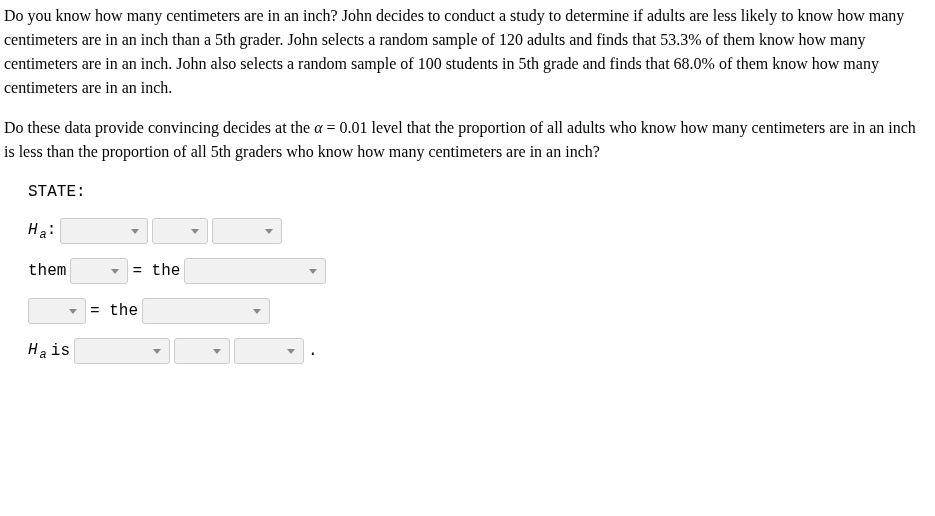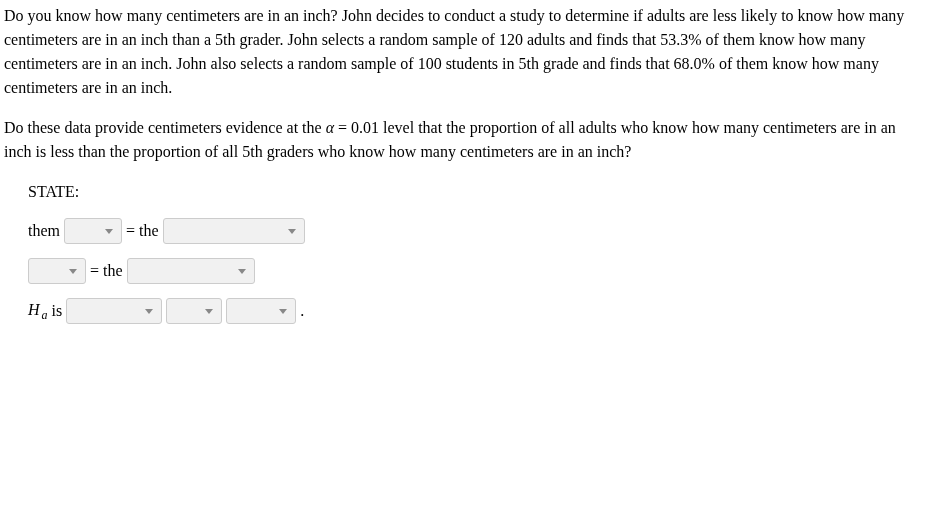--- a/index.html
+++ b/index.html
@@ -11,20 +11,21 @@
     margin: 0;
     padding: 4px 4px 4px 4px;
     width: 935px;
     background: #fff;
   }
   .paragraph {
     margin: 0 13px 16px 0;
   }
   .indent {
     padding-left: 24px;
+    font-family: Liberation Mono, monospace;
   }
   .italic { font-style: italic; }
   .sub { font-size: 0.75em; vertical-align: sub; }
   .row {
     display: flex;
     align-items: center;
     gap: 4px;
     margin-bottom: 14px;
     flex-wrap: wrap;
   }
@@ -57,30 +58,42 @@
     font-style: italic;
     margin-right: 2px;
   }
 </style>
 </head>
 <body>
 
 <p class="paragraph">Do you know how many centimeters are in an inch? John decides to conduct a study to determine if adults are less likely to know how many centimeters are in an inch than a 5th grader. John selects a random sample of 120 adults and finds that 53.3% of them know how many centimeters are in an inch. John also selects a random sample of 100 students in 5th grade and finds that 68.0% of them know how many centimeters are in an inch.</p>
 
 <p class="paragraph">
-  <span>Do these data provide centimeters evidence at the </span><span class="italic">α</span><span> = 0.01 level that the proportion of all adults who know how many centimeters are in an inch is less than the proportion of all 5th graders who know how many centimeters are in an inch?</span>
+  <span>Do these data provide convincing decides at the </span><span class="italic">α</span><span> = 0.01 level that the proportion of all adults who know how many centimeters are in an inch is less than the proportion of all 5th graders who know how many centimeters are in an inch?</span>
 </p>
 
 <div class="indent">
 
   <div class="row">
     <span>STATE:</span>
   </div>
 
 
+  <div class="row">
+    <span><span class="label-h">H</span><span class="sub italic">a</span><span>:</span></span>
+    <span class="dropdown w70">
+        <span class="arrow"></span>
+      </span>
+    <span class="dropdown w50">
+        <span class="arrow"></span>
+      </span>
+    <span class="dropdown w60">
+        <span class="arrow"></span>
+      </span>
+  </div>
 
   <div class="row">
     <span>them</span>
     <span class="dropdown w55">
         <span class="arrow"></span>
       </span>
     <span> = the </span>
     <span class="dropdown w130">
         <span class="arrow"></span>
       </span>

